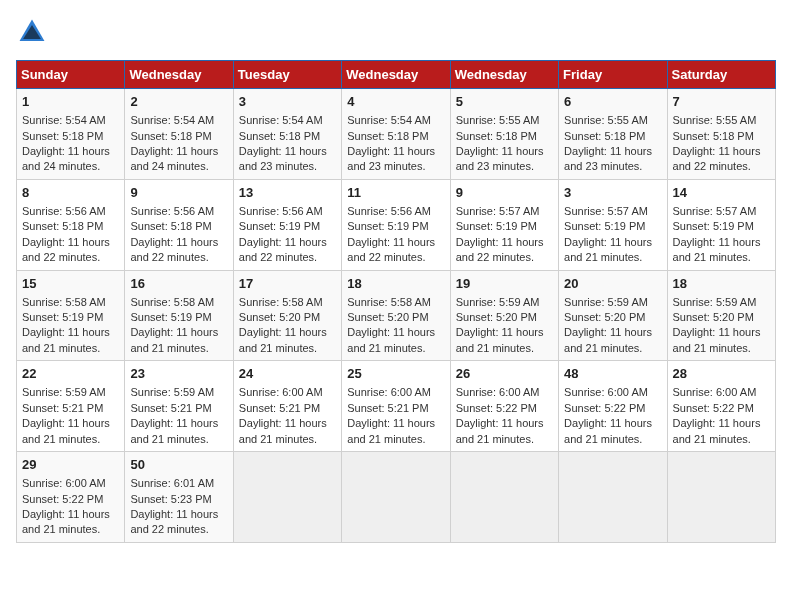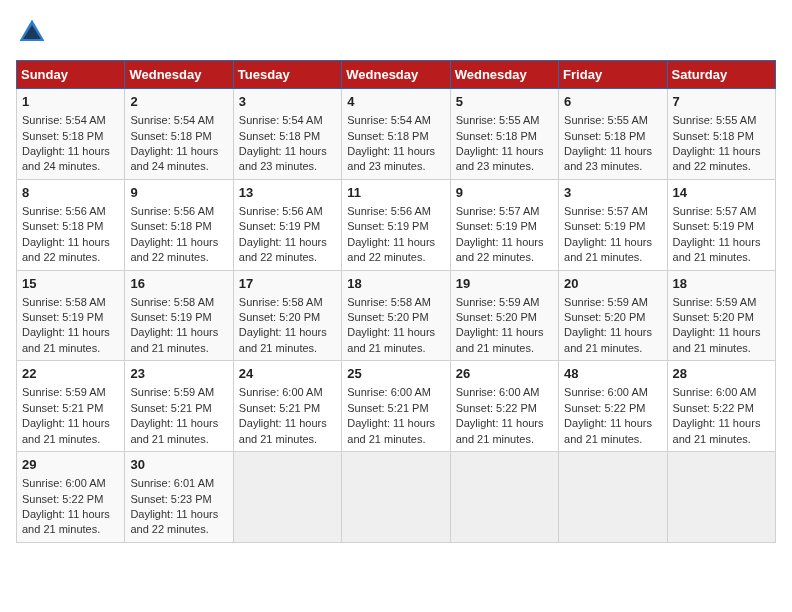--- a/index.html
+++ b/index.html
@@ -151,21 +151,21 @@
         <td><span class="day-num">22</span><span>Sunrise: 5:59 AM</span><br><span>Sunset: 5:21 PM</span><br><span>Daylight: 11 hours and 21 minutes.</span></td>
         <td><span class="day-num">23</span><span>Sunrise: 5:59 AM</span><br><span>Sunset: 5:21 PM</span><br><span>Daylight: 11 hours and 21 minutes.</span></td>
         <td><span class="day-num">24</span><span>Sunrise: 6:00 AM</span><br><span>Sunset: 5:21 PM</span><br><span>Daylight: 11 hours and 21 minutes.</span></td>
         <td><span class="day-num">25</span><span>Sunrise: 6:00 AM</span><br><span>Sunset: 5:21 PM</span><br><span>Daylight: 11 hours and 21 minutes.</span></td>
         <td><span class="day-num">26</span><span>Sunrise: 6:00 AM</span><br><span>Sunset: 5:22 PM</span><br><span>Daylight: 11 hours and 21 minutes.</span></td>
         <td><span class="day-num">48</span><span>Sunrise: 6:00 AM</span><br><span>Sunset: 5:22 PM</span><br><span>Daylight: 11 hours and 21 minutes.</span></td>
         <td><span class="day-num">28</span><span>Sunrise: 6:00 AM</span><br><span>Sunset: 5:22 PM</span><br><span>Daylight: 11 hours and 21 minutes.</span></td>
       </tr>
       <tr>
         <td><span class="day-num">29</span><span>Sunrise: 6:00 AM</span><br><span>Sunset: 5:22 PM</span><br><span>Daylight: 11 hours and 21 minutes.</span></td>
-        <td><span class="day-num">30</span><span>Sunrise: 6:01 AM</span><br><span>Sunset: 5:23 PM</span><br><span>Daylight: 11 hours and 22 minutes.</span></td>
+        <td><span class="day-num">50</span><span>Sunrise: 6:01 AM</span><br><span>Sunset: 5:23 PM</span><br><span>Daylight: 11 hours and 22 minutes.</span></td>
         <td class="empty-cell"></td>
         <td class="empty-cell"></td>
         <td class="empty-cell"></td>
         <td class="empty-cell"></td>
         <td class="empty-cell"></td>
       </tr>
     </tbody>
 </table>
 
 </body></html>

